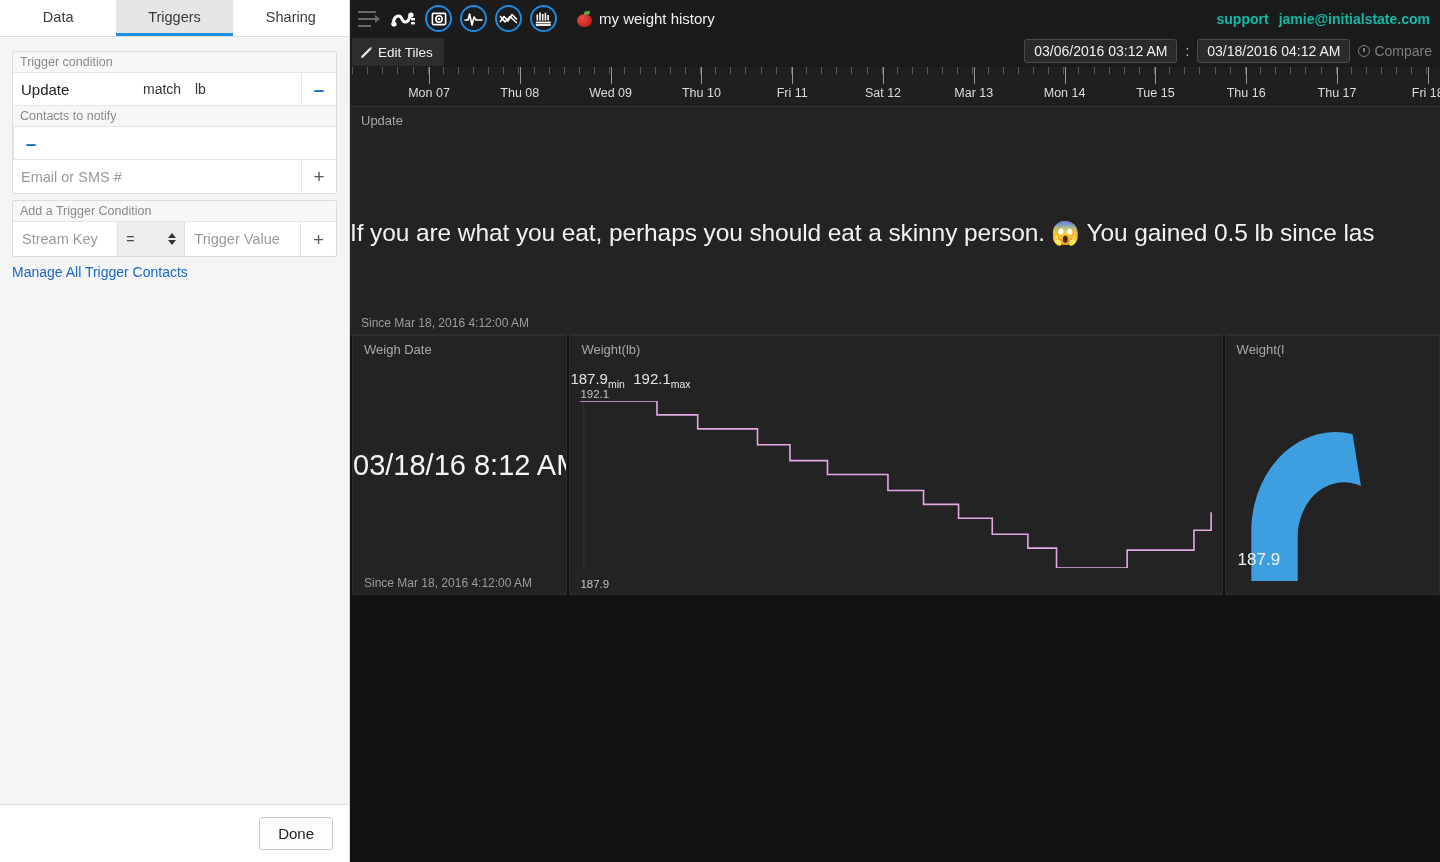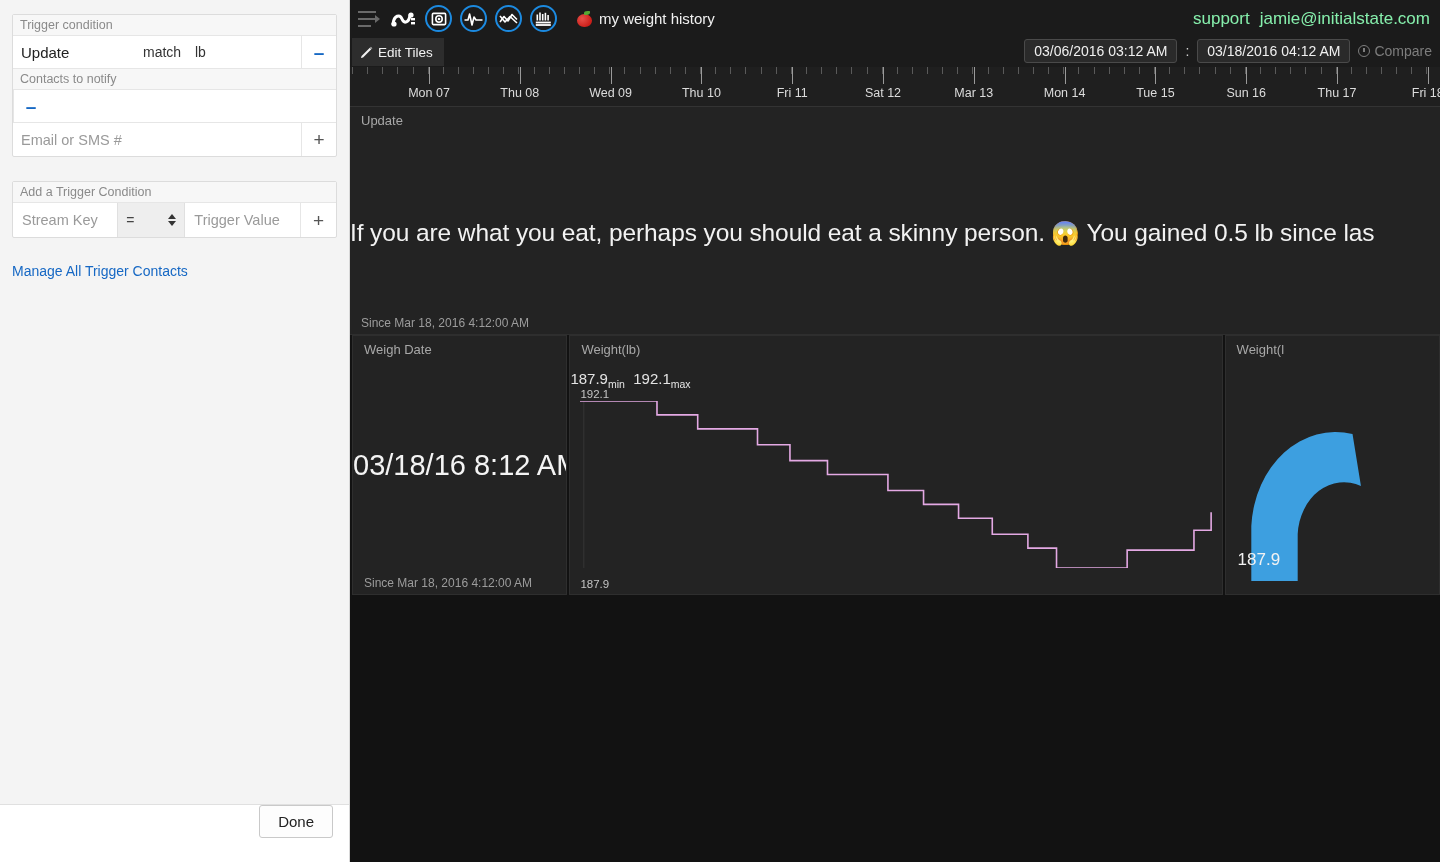--- a/index.html
+++ b/index.html
@@ -53,21 +53,21 @@
     border-bottom: 3px solid #1d8fe1;
     line-height: 34px;
   }
 
   .settings-body { padding: 14px 12px 0 12px; }
 
   .card {
     background: #ffffff;
     border: 1px solid #dcdcdc;
     border-radius: 2px;
-    margin-bottom: 24px;
+    margin-bottom: 6px;
   }
   .card-legend {
     font-size: 12.5px; color: #8a8a8a;
     padding: 3px 7px 3px 7px;
     background: #f7f7f7;
     border-bottom: 1px solid #e6e6e6;
   }
   .row {
     display: flex; align-items: center;
     min-height: 33px;
@@ -133,21 +133,21 @@
 
   .manage-link {
     font-size: 14px; color: #1668c4; cursor: pointer;
     display: inline-block; margin-top: -4px;
   }
 
   .settings-footer {
     position: absolute; left: 0; right: 0; bottom: 0;
     height: 58px; background: #ffffff;
     border-top: 1px solid #e0e0e0;
-    display: flex; align-items: flex-start; justify-content: flex-end;
+    display: flex; align-items: center; justify-content: flex-end;
     padding-right: 16px;
   }
   .done-btn {
     background: #fdfdfd; border: 1px solid #c9c9c9; border-radius: 3px;
     font-size: 15px; color: #222; padding: 7px 18px; cursor: pointer;
     font-family: "Liberation Sans", sans-serif;
   }
 
   
   .dash {
@@ -196,21 +196,21 @@
   .apple::after {
     content:""; position:absolute; left:7px; top:0px; width:6px; height:4px;
     background:#57a833; border-radius: 60% 10% 60% 10%;
   }
   .board-title-text { font-size: 15px; color: #f0f0f0; }
 
   .topbar-right {
     position: absolute; right: 10px; top: 0; height: 37px;
     display: flex; align-items: center; gap: 10px;
   }
-  .topbar-right span { font-size: 17px; color: #86efac; cursor: pointer; }
+  .topbar-right span { font-size: 14px; color: #14b8a6; cursor: pointer; font-weight: bold; }
 
   .subbar {
     height: 30px; background: #1b1b1b; position: relative;
     display: flex; align-items: center;
   }
   .edit-tiles {
     background: #2d2d2d; height: 28px; margin-left: 2px;
     display: flex; align-items: center; gap: 5px;
     padding: 0 11px 0 8px; cursor: pointer;
   }
@@ -315,20 +315,25 @@
   }
   .gauge-arc { position: absolute; left: 0; top: 70px; width: 100%; height: 175px; }
 </style>
 </head>
 <body>
 
 <div class="app">
 
   <aside class="settings">
 
+    <div class="tabs">
+      <div class="tab">Data</div>
+      <div class="tab active">Triggers</div>
+      <div class="tab">Sharing</div>
+    </div>
 
     <div class="settings-body">
 
       <div class="card">
         <div class="card-legend">Trigger condition</div>
         <div class="row">
           <div class="row-main">
             <span class="cond-name">Update</span>
             <span class="cond-op">match</span>
             <span class="cond-val">lb</span>
@@ -550,21 +555,21 @@
         <div class="lbl" style="left: 442.2px;">Fri 11</div>
         <div class="tick major" style="left: 533px;"></div>
         <div class="lbl" style="left: 533px;">Sat 12</div>
         <div class="tick major" style="left: 623.8px;"></div>
         <div class="lbl" style="left: 623.8px;">Mar 13</div>
         <div class="tick major" style="left: 714.6px;"></div>
         <div class="lbl" style="left: 714.6px;">Mon 14</div>
         <div class="tick major" style="left: 805.4px;"></div>
         <div class="lbl" style="left: 805.4px;">Tue 15</div>
         <div class="tick major" style="left: 896.2px;"></div>
-        <div class="lbl" style="left: 896.2px;">Sun 16</div>
+        <div class="lbl" style="left: 896.2px;">Thu 16</div>
         <div class="tick major" style="left: 987px;"></div>
         <div class="lbl" style="left: 987px;">Thu 17</div>
         <div class="tick major" style="left: 1077.8px;"></div>
         <div class="lbl" style="left: 1077.8px;">Fri 18</div>
       </div>
 
     <div class="msg-tile">
       <div class="tile-label">Update</div>
       <div class="msg-text" id="msgtext"><span>If you are what you eat, perhaps you should eat a skinny person. </span><span class="scream">😱</span><span> You gained 0.5 lb since las</span></div>
       <div class="tile-footer">Since Mar 18, 2016 4:12:00 AM</div>

